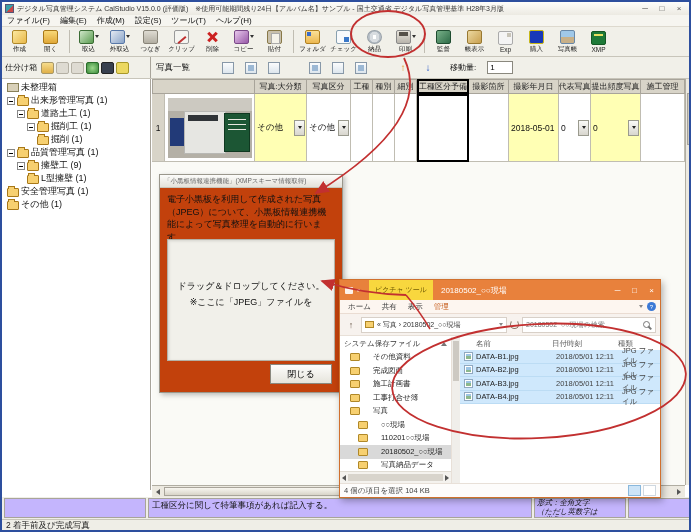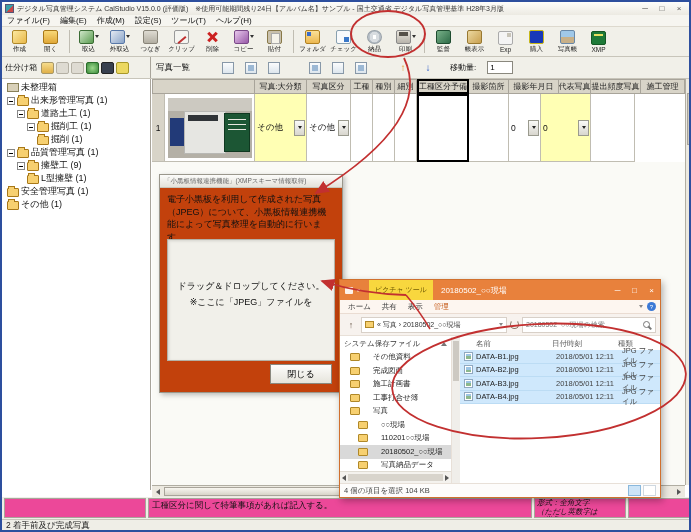--- a/index.html
+++ b/index.html
@@ -116,21 +116,21 @@
   .vscroll { position:absolute; left:683px; top:77px; width:8px; height:406px; background:#ece9e0; border-left:1px solid #b0ada2; }
   .vthumb { position:absolute; left:1px; top:14px; width:5px; height:52px; background:#cfccc2; border:1px solid #a8a49a; }
   .hscroll { position:absolute; left:150px; top:483px; width:533px; height:12px; background:#ece9e0; border-top:1px solid #b0ada2; display:flex; align-items:center; }
   .hend { width:12px; height:10px; display:flex; align-items:center; justify-content:center; }
   .tri-l{width:0;height:0;border-top:3px solid transparent;border-bottom:3px solid transparent;border-right:4px solid #555}
   .tri-r{width:0;height:0;border-top:3px solid transparent;border-bottom:3px solid transparent;border-left:4px solid #555}
   .hthumb { width:330px; height:9px; background:linear-gradient(#f8f6f0,#d8d4c8); border:1px solid #a8a49a; }
 
   
   .bpanel { position:absolute; left:0; top:495px; width:691px; height:22px; background:#efeee7; }
-  .bbox { position:absolute; top:1px; height:20px; background:#ec4899; border:1px solid #a8a49a; overflow:hidden; }
+  .bbox { position:absolute; top:1px; height:20px; background:#c4b5fd; border:1px solid #a8a49a; overflow:hidden; }
   .bbox1 { left:2px; width:142px; }
   .bcomment { left:146px; width:384px; font-size:8.5px; padding:1px 3px; }
   .bformat { left:532px; width:92px; font-size:7.5px; line-height:1.15; padding:0 2px;font-style:italic; }
   .bbox4 { left:626px; width:63px; }
   .sbar { position:absolute; left:0; top:517px; width:691px; height:13px; background:#efeee7;
           border-top:1px solid #c8c5ba; display:flex; align-items:center; padding-left:4px; font-size:8.5px; color:#222; }
 
   
   .dialog { position:absolute; left:157px; top:172px; width:184px; height:219px; background:#c2410c;
             border:1px solid #9a978c; box-shadow:2px 2px 5px rgba(0,0,0,.25); z-index:10; }
@@ -460,20 +460,23 @@
         <span>その他</span>
         <span class="combo">
           <span class="tdd"></span>
         </span>
       </div>
     <div class="td w3"></div>
     <div class="td w4"></div>
     <div class="td w5"></div>
     <div class="td yobi w6"></div>
     <div class="td w7"></div>
+    <div class="td yellow w8">
+        <span>2018-05-01</span>
+      </div>
     <div class="td w9">
         <span>0</span>
         <span class="combo">
           <span class="tdd"></span>
         </span>
       </div>
     <div class="td yellow w10">
         <span>0</span>
         <span class="combo">
           <span class="tdd"></span>

